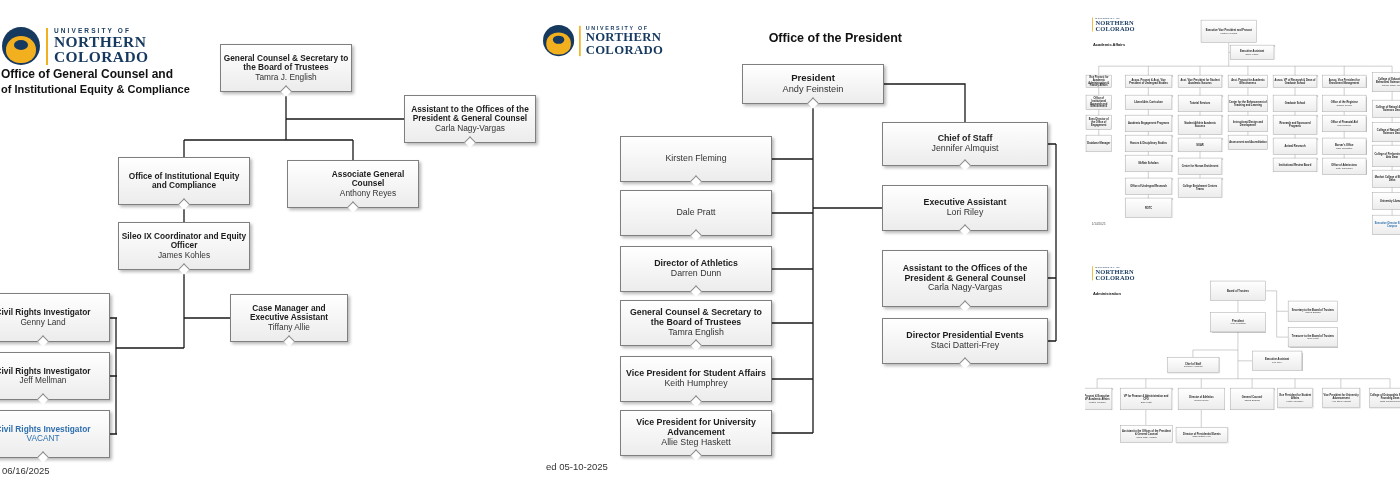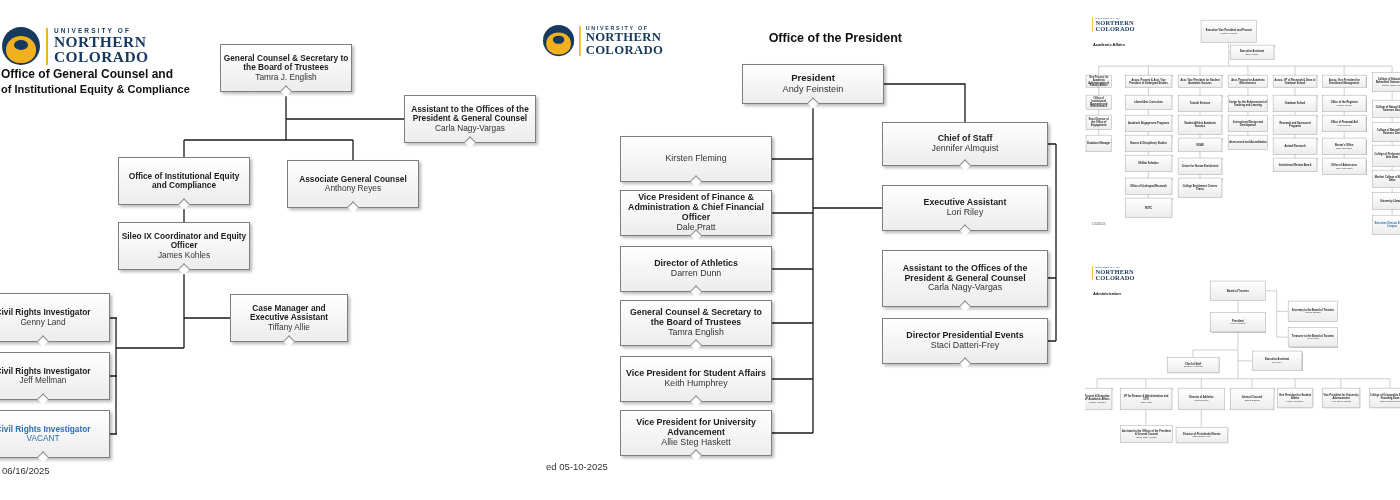--- a/index.html
+++ b/index.html
@@ -82,21 +82,21 @@
           <div class="t">General Counsel &amp; Secretary to the Board of Trustees</div>
           <div class="n">Tamra J. English</div>
         </div>
         <div class="node" style="left: 404px; top: 95px; width: 132px; height: 48px;">
           <div class="t">Assistant to the Offices of the President &amp; General Counsel</div>
           <div class="n">Carla Nagy-Vargas</div>
         </div>
         <div class="node" style="left: 118px; top: 157px; width: 132px; height: 48px;">
           <div class="t">Office of Institutional Equity and Compliance</div>
         </div>
-        <div class="node" style="left: 287px; top: 160px; width: 132px; height: 48px;">
+        <div class="node" style="left: 287px; top: 160px; width: 132px; height: 48px; padding-left: 32px;">
           <div class="t">Associate General Counsel</div>
           <div class="n">Anthony Reyes</div>
         </div>
         <div class="node" style="left: 118px; top: 222px; width: 132px; height: 48px;">
           <div class="t">Sileo IX Coordinator and Equity Officer</div>
           <div class="n">James Kohles</div>
         </div>
         <div class="node" style="left: -24px; top: 293px; width: 134px; height: 49px;">
           <div class="t">Civil Rights Investigator</div>
           <div class="n">Genny Land</div>
@@ -128,21 +128,20 @@
     <div class="chart-title" style="left:742px;top:31px;width:160px;text-align:right;font-size:12.5px">Office of the President</div>
     <div class="main mB">
         <div class="node lg" style="left: 742px; top: 64px; width: 142px; height: 40px;">
           <div class="t">President</div>
           <div class="n">Andy Feinstein</div>
         </div>
         <div class="node" style="left: 620px; top: 136px; width: 152px; height: 46px;">
           <div class="n">Kirsten Fleming</div>
         </div>
         <div class="node" style="left: 620px; top: 190px; width: 152px; height: 46px;">
-          <div class="t">Vice President of Finance &amp; Administration &amp; Chief Financial Officer</div>
           <div class="n">Dale Pratt</div>
         </div>
         <div class="node" style="left: 620px; top: 246px; width: 152px; height: 46px;">
           <div class="t">Director of Athletics</div>
           <div class="n">Darren Dunn</div>
         </div>
         <div class="node" style="left: 620px; top: 300px; width: 152px; height: 46px;">
           <div class="t">General Counsel &amp; Secretary to the Board of Trustees</div>
           <div class="n">Tamra English</div>
         </div>

